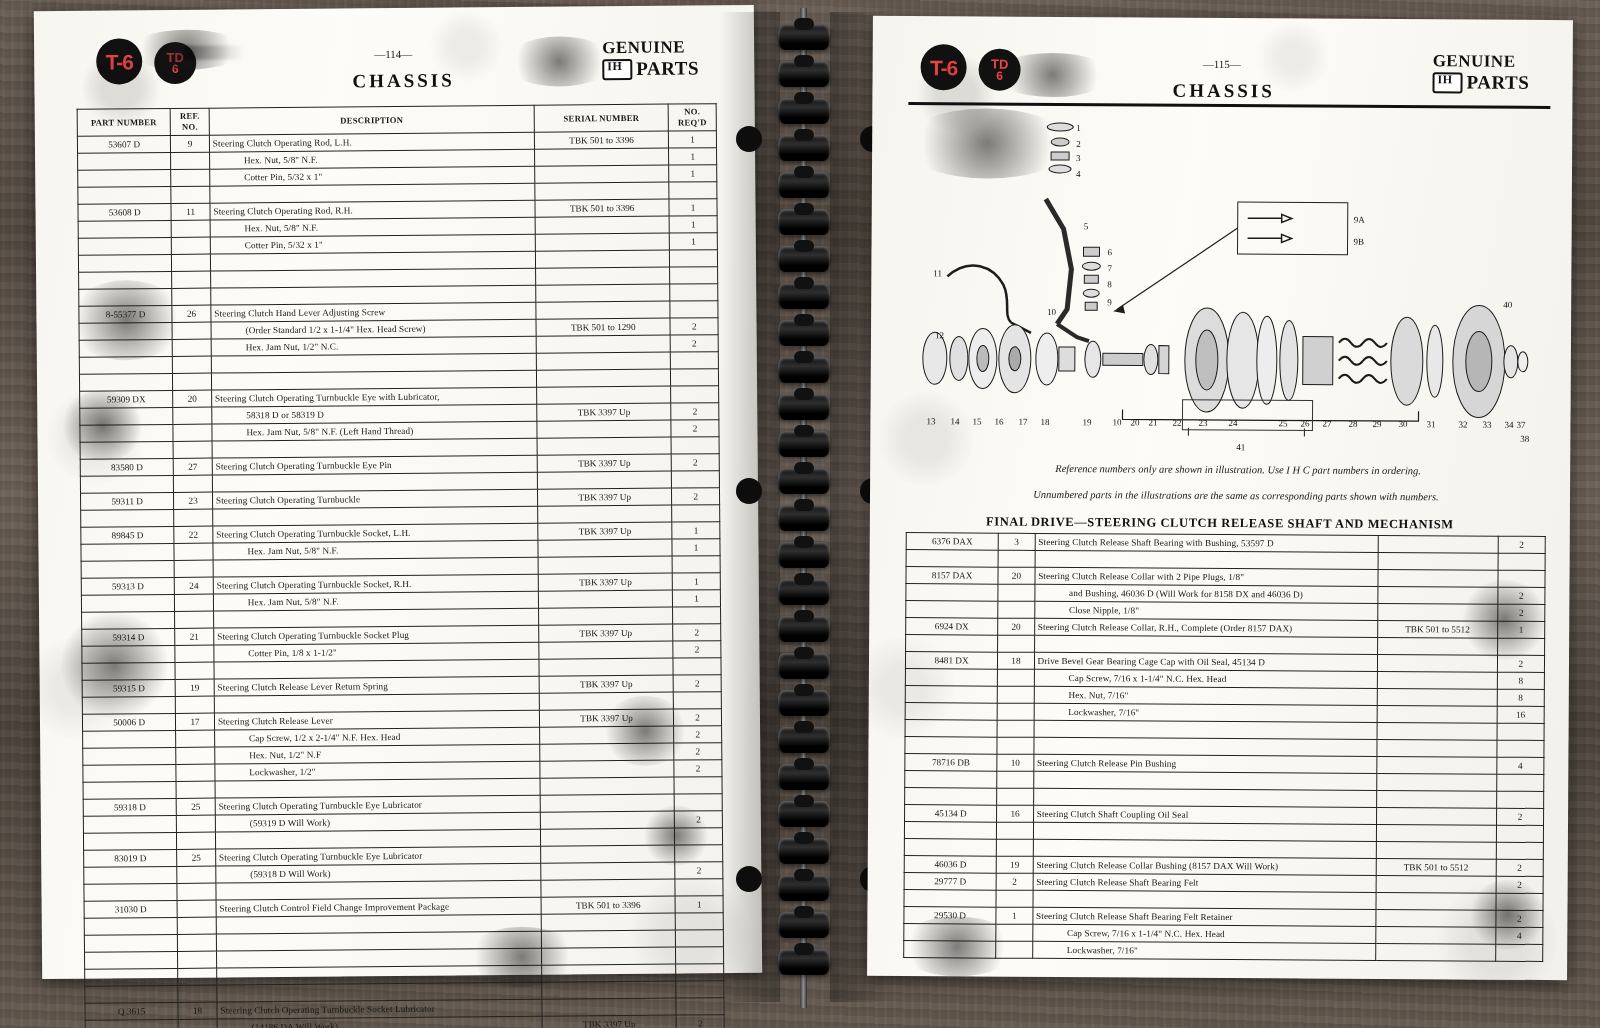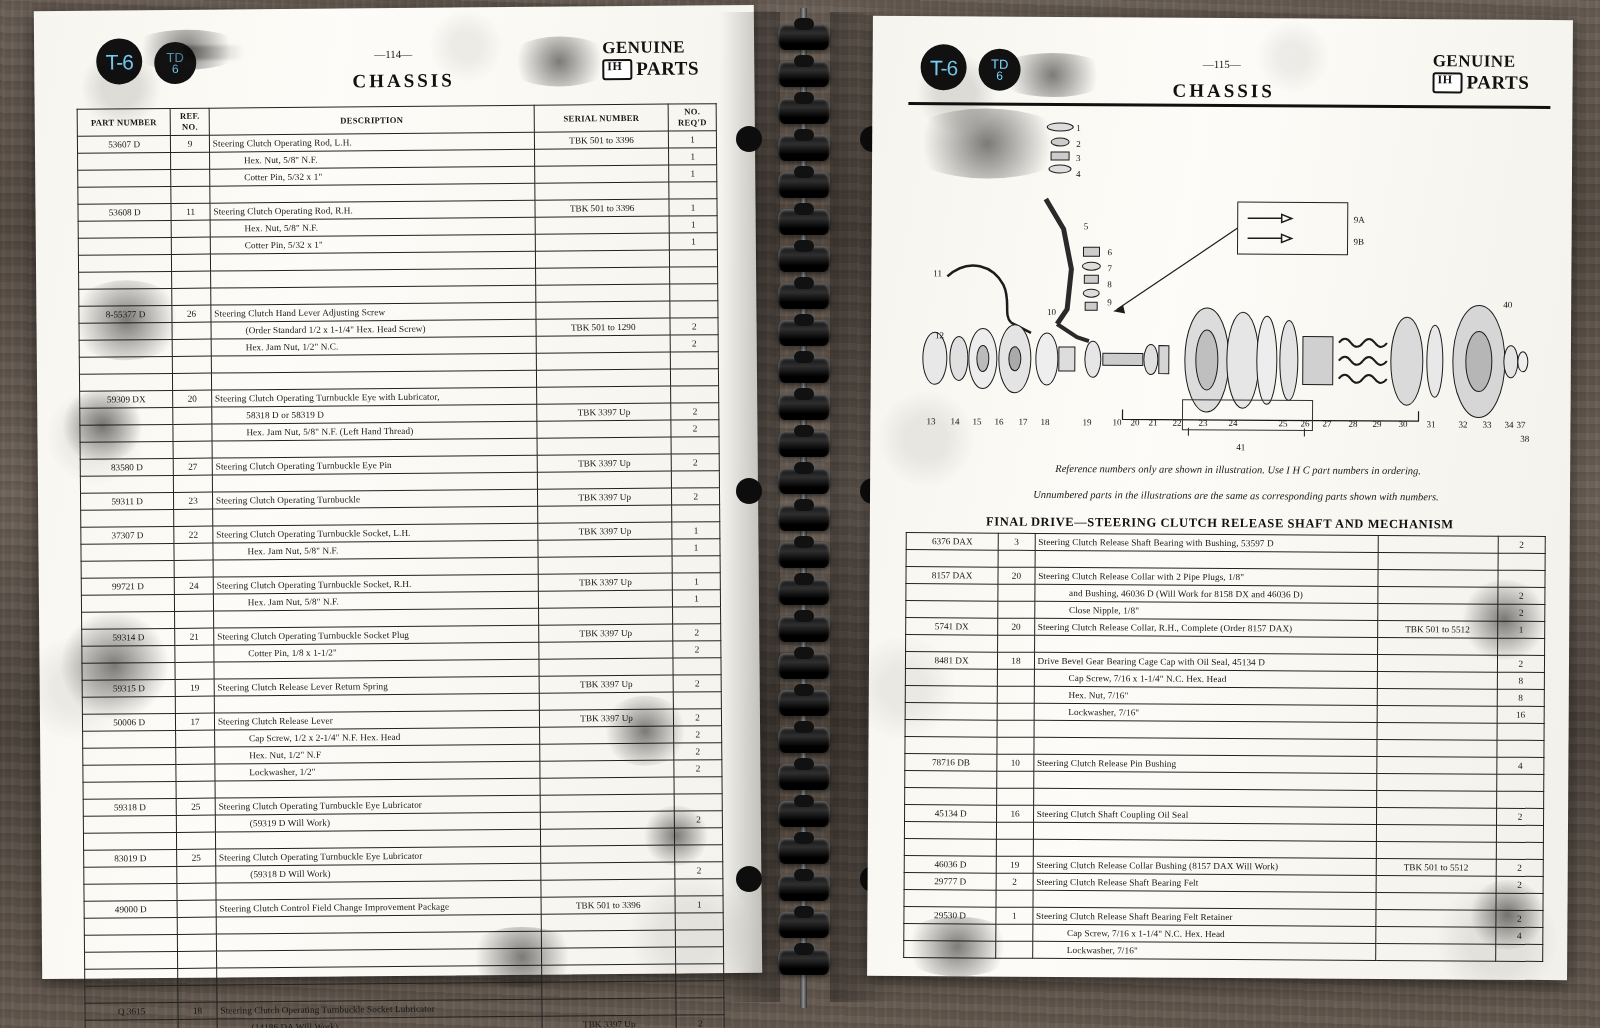--- a/index.html
+++ b/index.html
@@ -39,22 +39,22 @@
   .coil{position:absolute;left:6px;width:52px;height:26px;
     background:linear-gradient(180deg,#111 0%,#2f2f2f 35%,#000 75%);
     border-radius:6px/10px;
     box-shadow:inset 0 2px 3px rgba(255,255,255,.35), 0 2px 4px rgba(0,0,0,.5);}
   .coil:before{content:"";position:absolute;left:16px;top:-6px;width:20px;height:12px;
     background:#111;border-radius:6px;}
   .hole{position:absolute;width:26px;height:26px;border-radius:50%;background:#0d0d0d;}
   
   .inner{position:absolute;inset:0;padding:0;}
   .hdr{position:relative;height:92px;}
-  .badge{position:absolute;border-radius:50%;background:#111;color:#7dd3fc;display:flex;
-    align-items:center;justify-content:center;font-weight:normal;line-height:1;}
+  .badge{position:absolute;border-radius:50%;background:#111;color:#ef4444;display:flex;
+    align-items:center;justify-content:center;font-weight:bold;line-height:1;}
   .badge.t6{width:46px;height:46px;font-size:21px;letter-spacing:-1px;}
   .badge.td6{width:42px;height:42px;font-size:13px;flex-direction:column;}
   .badge.td6 .l1{font-size:13px;}
   .badge.td6 .l2{font-size:12px;margin-top:-1px;}
   .pgnum{position:absolute;font-size:11px;color:#222;font-family:"Liberation Serif",serif;}
   .chassis{position:absolute;font-size:19px;letter-spacing:3px;color:#111;
     font-family:"Liberation Serif",serif;font-weight:600;}
   .genuine{position:absolute;text-align:left;color:#111;}
   .genuine .g1{font-size:17px;font-weight:bold;letter-spacing:.5px;font-family:"Liberation Serif",serif;}
   .genuine .g2{font-size:19px;font-weight:bold;letter-spacing:.5px;display:flex;align-items:center;gap:4px;font-family:"Liberation Serif",serif;}
@@ -288,42 +288,42 @@
                 <td class="c-qty">2</td>
               </tr>
               <tr>
                 <td class="c-part"></td>
                 <td class="c-ref"></td>
                 <td class="c-desc"></td>
                 <td class="c-ser"></td>
                 <td class="c-qty"></td>
               </tr>
               <tr>
-                <td class="c-part">37307 D</td>
+                <td class="c-part">89845 D</td>
                 <td class="c-ref">22</td>
                 <td class="c-desc">Steering Clutch Operating Turnbuckle Socket, L.H.</td>
                 <td class="c-ser">TBK 3397 Up</td>
                 <td class="c-qty">1</td>
               </tr>
               <tr>
                 <td class="c-part"></td>
                 <td class="c-ref"></td>
                 <td class="c-desc ind">Hex. Jam Nut, 5/8" N.F.</td>
                 <td class="c-ser"></td>
                 <td class="c-qty">1</td>
               </tr>
               <tr>
                 <td class="c-part"></td>
                 <td class="c-ref"></td>
                 <td class="c-desc"></td>
                 <td class="c-ser"></td>
                 <td class="c-qty"></td>
               </tr>
               <tr>
-                <td class="c-part">99721 D</td>
+                <td class="c-part">59313 D</td>
                 <td class="c-ref">24</td>
                 <td class="c-desc">Steering Clutch Operating Turnbuckle Socket, R.H.</td>
                 <td class="c-ser">TBK 3397 Up</td>
                 <td class="c-qty">1</td>
               </tr>
               <tr>
                 <td class="c-part"></td>
                 <td class="c-ref"></td>
                 <td class="c-desc ind">Hex. Jam Nut, 5/8" N.F.</td>
                 <td class="c-ser"></td>
@@ -442,21 +442,21 @@
                 <td class="c-qty">2</td>
               </tr>
               <tr>
                 <td class="c-part"></td>
                 <td class="c-ref"></td>
                 <td class="c-desc"></td>
                 <td class="c-ser"></td>
                 <td class="c-qty"></td>
               </tr>
               <tr>
-                <td class="c-part">49000 D</td>
+                <td class="c-part">31030 D</td>
                 <td class="c-ref"></td>
                 <td class="c-desc">Steering Clutch Control Field Change Improvement Package</td>
                 <td class="c-ser">TBK 501 to 3396</td>
                 <td class="c-qty">1</td>
               </tr>
               <tr>
                 <td class="c-part"></td>
                 <td class="c-ref"></td>
                 <td class="c-desc"></td>
                 <td class="c-ser"></td>
@@ -733,21 +733,21 @@
                 <td class="c-qty">2</td>
               </tr>
               <tr>
                 <td class="c-part"></td>
                 <td class="c-ref"></td>
                 <td class="c-desc ind">Close Nipple, 1/8"</td>
                 <td class="c-ser"></td>
                 <td class="c-qty">2</td>
               </tr>
               <tr>
-                <td class="c-part">5741 DX</td>
+                <td class="c-part">6924 DX</td>
                 <td class="c-ref">20</td>
                 <td class="c-desc">Steering Clutch Release Collar, R.H., Complete (Order 8157 DAX)</td>
                 <td class="c-ser">TBK 501 to 5512</td>
                 <td class="c-qty">1</td>
               </tr>
               <tr>
                 <td class="c-part"></td>
                 <td class="c-ref"></td>
                 <td class="c-desc"></td>
                 <td class="c-ser"></td>

